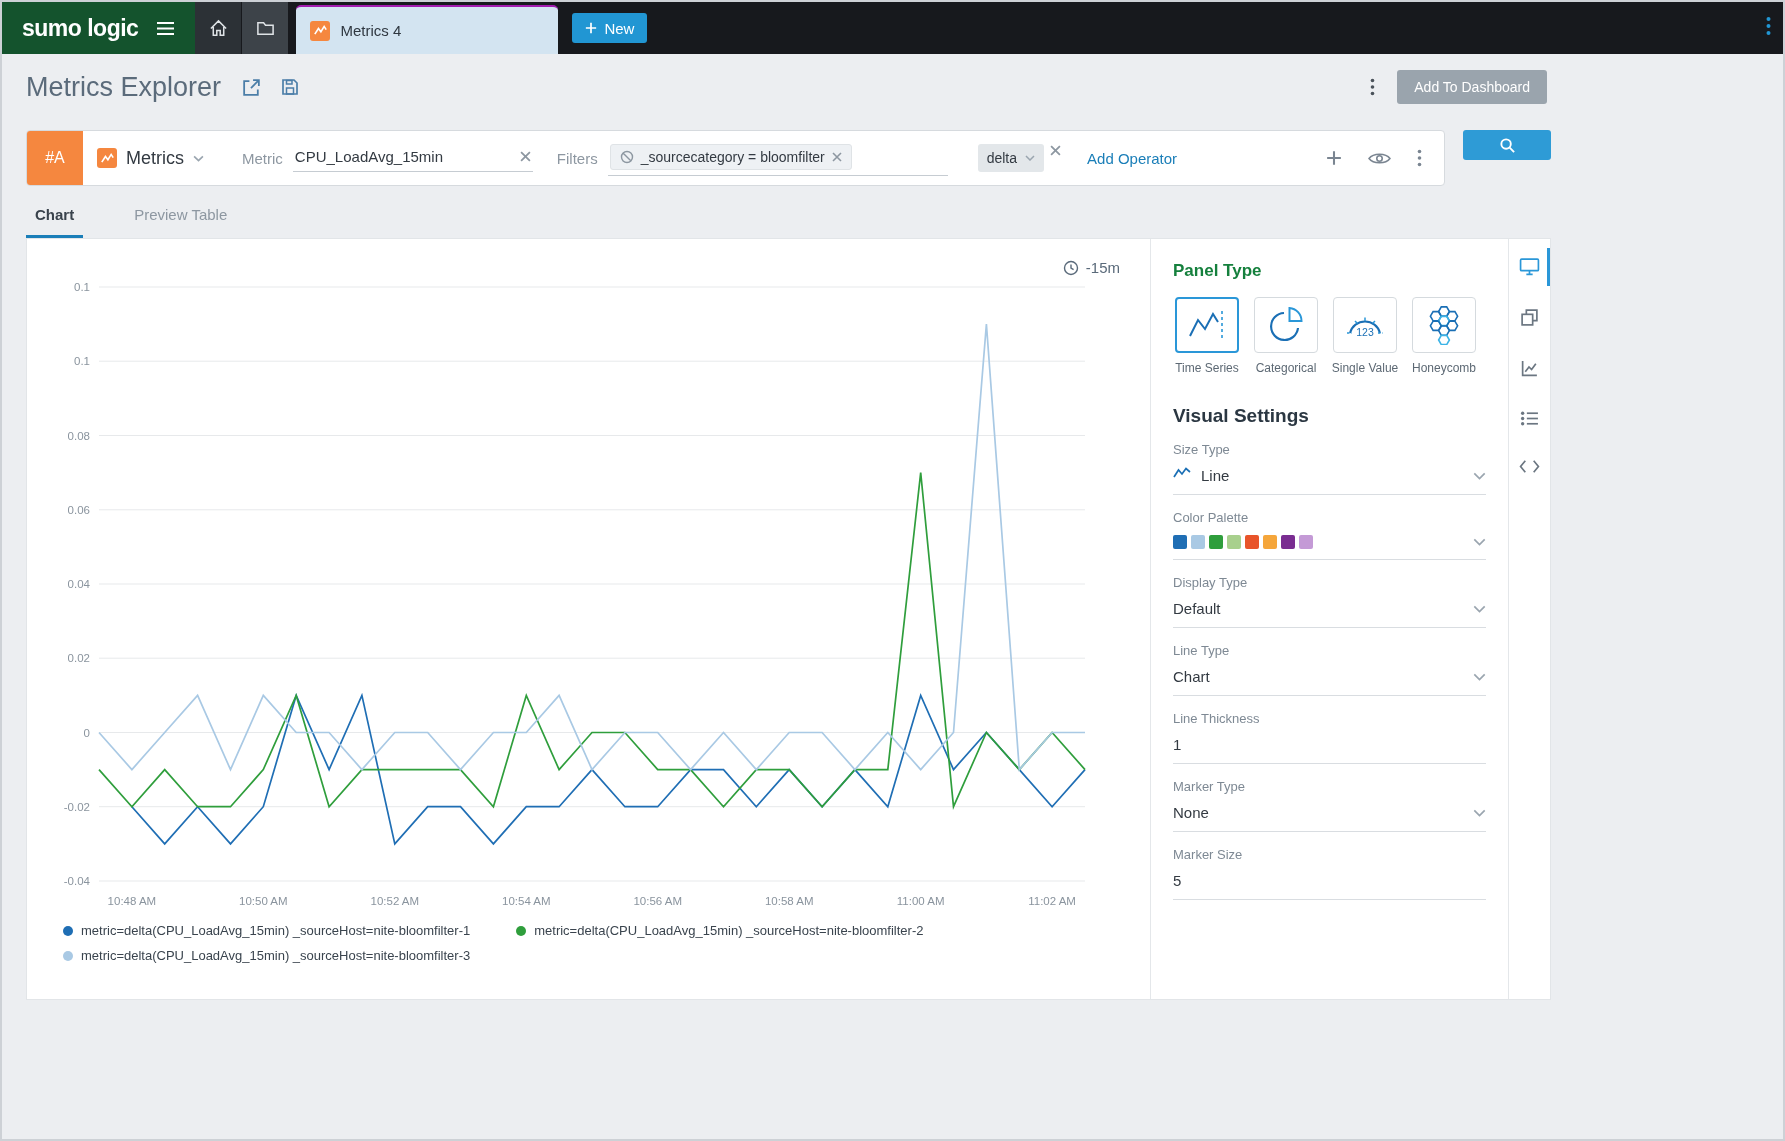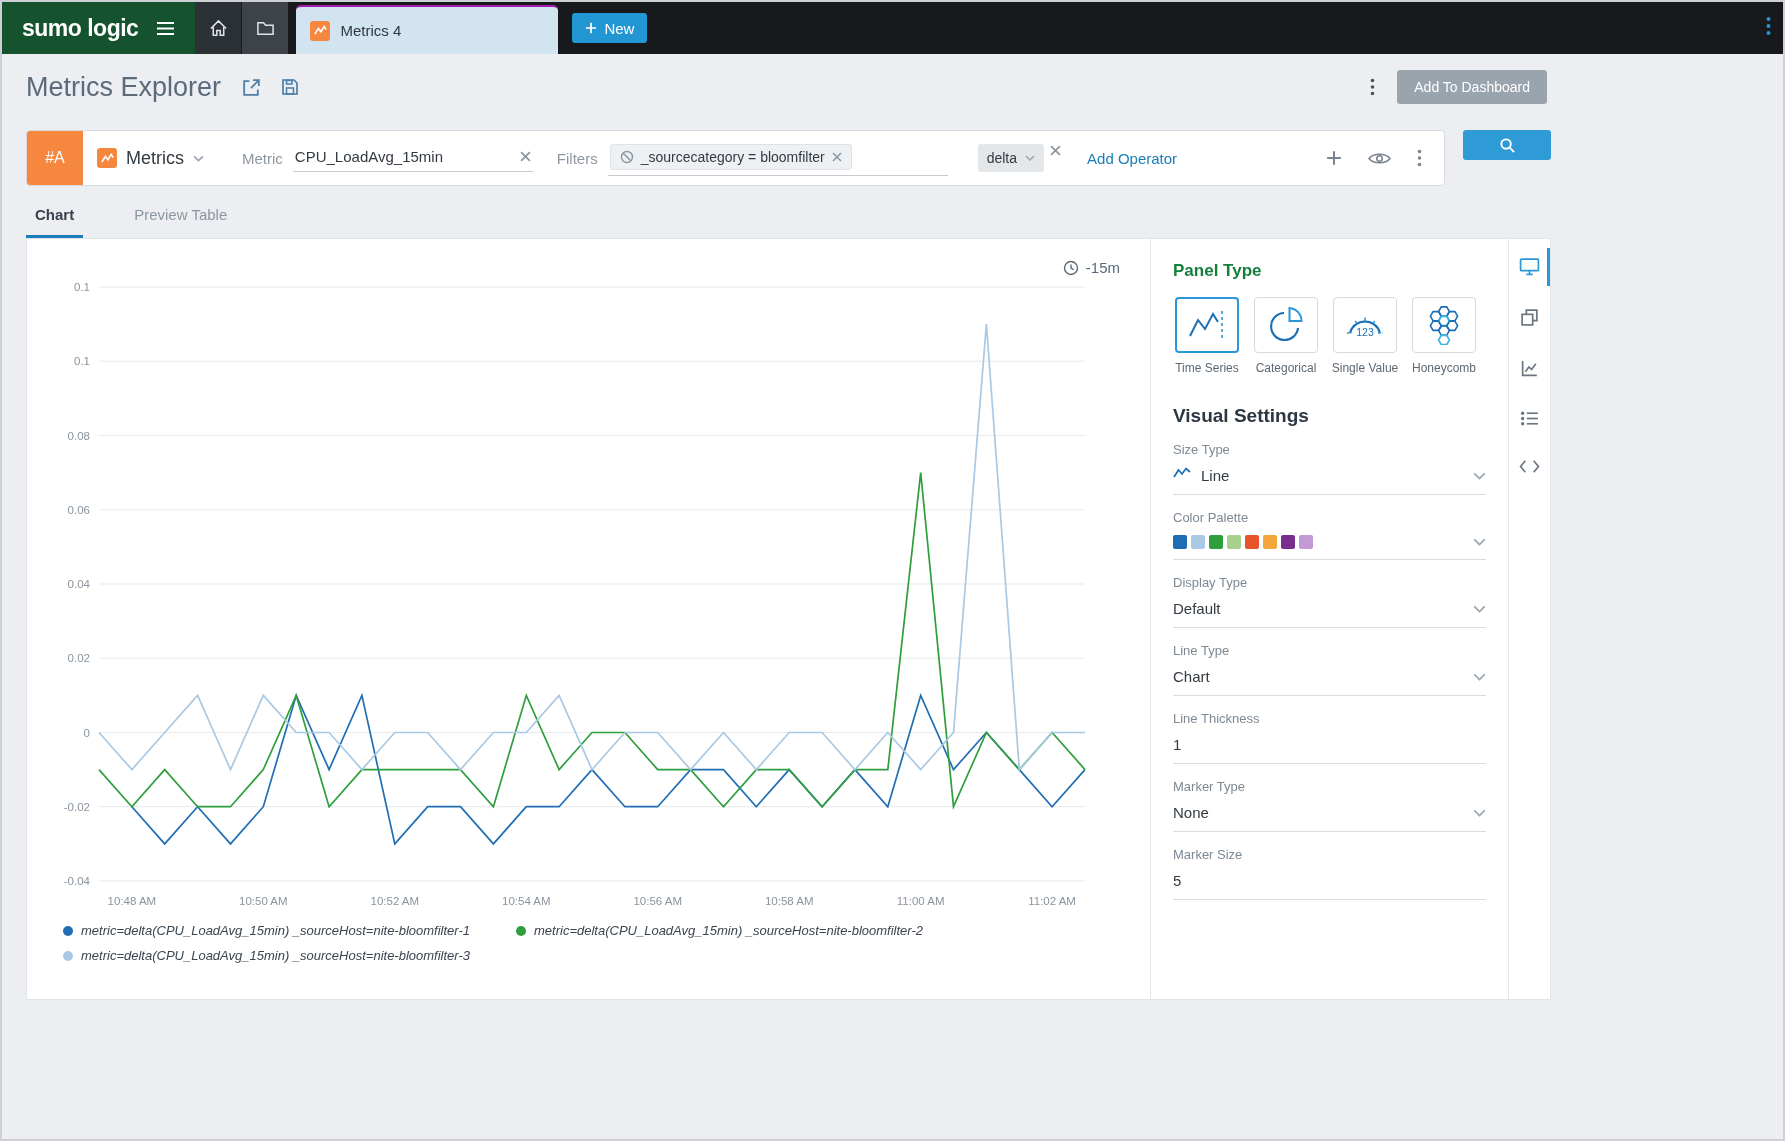--- a/index.html
+++ b/index.html
@@ -70,21 +70,21 @@
   
   .main-card { width:1525px; margin-left:24px; height:762px; background:#fff; border:1px solid #e2e5e8;
                display:flex; }
   .chart-area { flex:1; position:relative; padding:12px 14px 0 12px; min-width:0; }
   .time-range { position:absolute; top:20px; right:30px; display:flex; align-items:center; gap:7px;
                 color:#5a6a7a; font-size:15px; cursor:pointer; }
   #metrics-chart { width:1060px; height:648px; display:block; margin-top:22px; }
   #metrics-chart text { font-family:"Liberation Sans", sans-serif; font-size:11.5px; fill:#8a949e; }
   .legend { margin:2px 0 0 24px; font-size:13px; color:#3a444e; }
   .legend-row { display:flex; gap:46px; margin-bottom:10px; }
-  .legend-item { display:flex; align-items:center; gap:8px; cursor:pointer;font-style:italic; }
+  .legend-item { display:flex; align-items:center; gap:8px; cursor:pointer; }
   .legend-dot { width:10px; height:10px; border-radius:50%; display:inline-block; flex:none; }
 
   
   .settings-panel { width:358px; border-left:1px solid #e4e7ea; padding:22px 22px 0; flex:none; }
   .panel-title { font-size:17px; font-weight:700; color:#15803d; }
   .ptype-row { display:flex; gap:11px; margin-top:16px; }
   .ptype { display:flex; flex-direction:column; align-items:center; width:68px; cursor:pointer; }
   .ptype-card { width:64px; height:56px; border:1px solid #d5dade; border-radius:4px;
                 display:flex; align-items:center; justify-content:center; background:#fff; }
   .ptype.selected .ptype-card { border:2px solid #2a97d8; }

